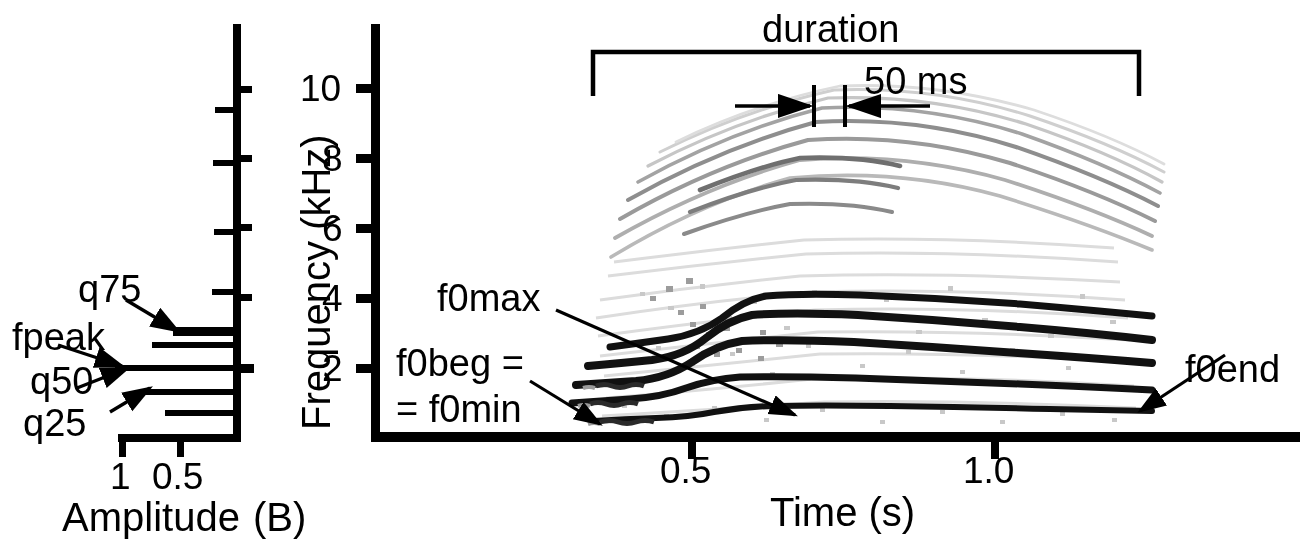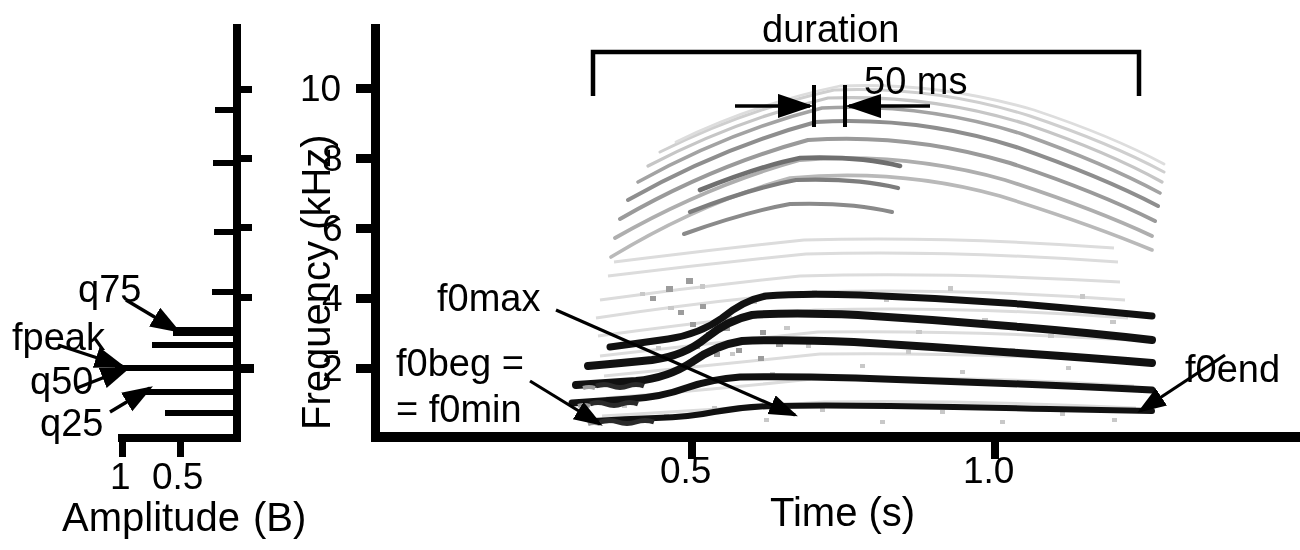--- a/index.html
+++ b/index.html
@@ -203,21 +203,21 @@
       <line x1="556" y1="310" x2="795" y2="415" marker-end="url(#ah)"></line>
       <line x1="530" y1="381" x2="600" y2="424" marker-end="url(#ah)"></line>
       <line x1="1225" y1="355" x2="1140" y2="411" marker-end="url(#ah)"></line>
     </g>
   </g>
 </svg>
 
 <div class="lbl ann" style="left:78px;  top:270px;">q75</div>
 <div class="lbl ann" style="left:4px;   top:318px;margin-left:8px;">fpeak</div>
 <div class="lbl ann" style="left:2px;   top:362px;margin-left:28px;">q50</div>
-<div class="lbl ann" style="left:40px;  top:404px;">q25</div>
+<div class="lbl ann" style="left:23px;  top:404px;">q25</div>
 
 <div class="lbl axnum" style="left:110px; top:458px;">1</div>
 <div class="lbl axnum" style="left:152px; top:458px;">0.5</div>
 <div class="lbl axtitle" style="left:62px;  top:497px;">Amplitude</div>
 <div class="lbl axtitle" style="left:253px; top:497px;">(B)</div>
 
 <div class="lbl axnum" style="left:300px; top:70px;">10</div>
 <div class="lbl axnum" style="left:322px; top:140px;">8</div>
 <div class="lbl axnum" style="left:322px; top:210px;">6</div>
 <div class="lbl axnum" style="left:322px; top:280px;">4</div>

